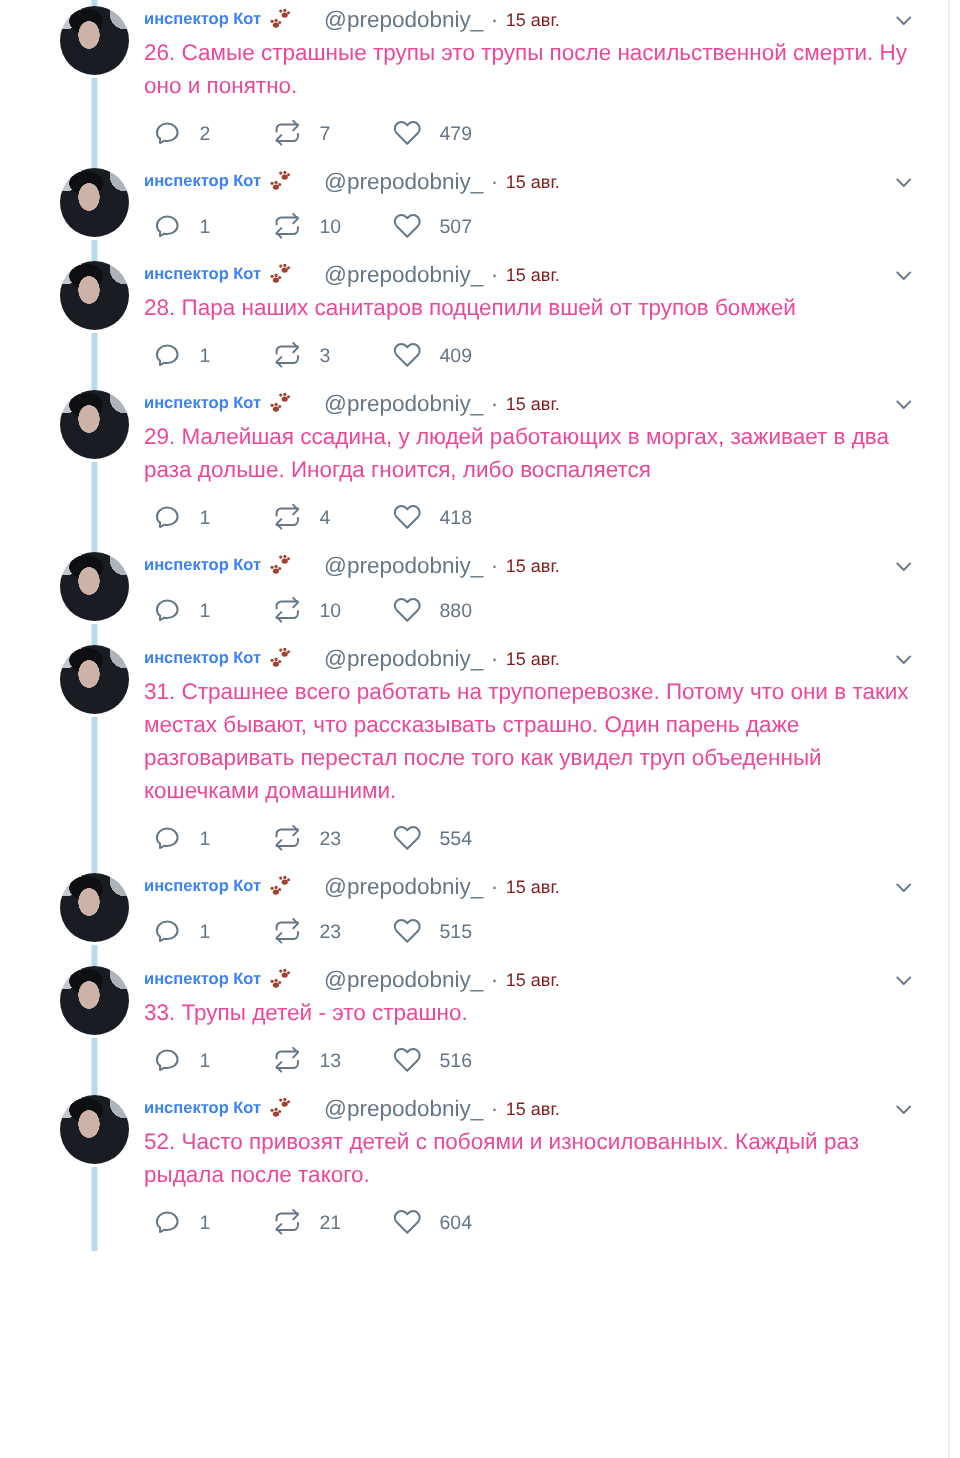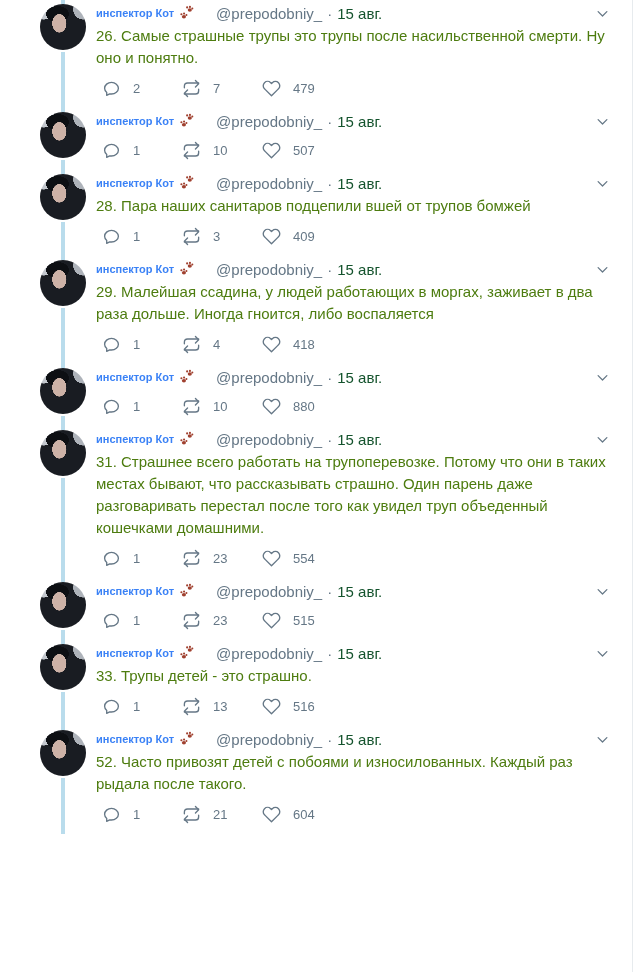--- a/index.html
+++ b/index.html
@@ -29,25 +29,25 @@
       radial-gradient(circle 11px at 94% 12%, #aeb3ba 0%, #aeb3ba 90%, rgba(0,0,0,0) 92%),
       #191c22;
   }
   .thread-tail { width: 4px; flex: 1; background: #b9dcec; margin-top: 2px; }
   .content { flex: 1; min-width: 0; padding: 3px 20px 10px 10px; }
   .header { display: flex; align-items: center; height: 20px; white-space: nowrap; }
   .name { font-weight: bold; font-size: 11px; color: #3b82f6; }
   .paw-icon { margin: 0 3px 0 5px; flex-shrink: 0; }
   .handle { color: #657786; font-size: 15px; margin-left: 18px; }
   .dot { color: #657786; font-size: 15px; margin: 0 5px; }
-  .date { color: #14532d; font-size: 15px; }
+  .date { color: #7f1d1d; font-size: 12px; }
   .chevron { margin-left: auto; margin-right: 2px; display: flex; align-items: flex-start; }
   .text {
     margin-top: 2px;
-    font-size: 15px; line-height: 22px; color: #4d7c0f;
+    font-size: 15px; line-height: 22px; color: #ec4899;
   }
   .stats {
     display: flex; align-items: center;
     margin-top: 9px; padding-left: 6px; height: 20px;
   }
   .stat {
     display: flex; align-items: center;
     width: 80px; color: #657786; font-size: 13px;
   }
   .stat svg { margin-right: 12px; flex-shrink: 0; }

